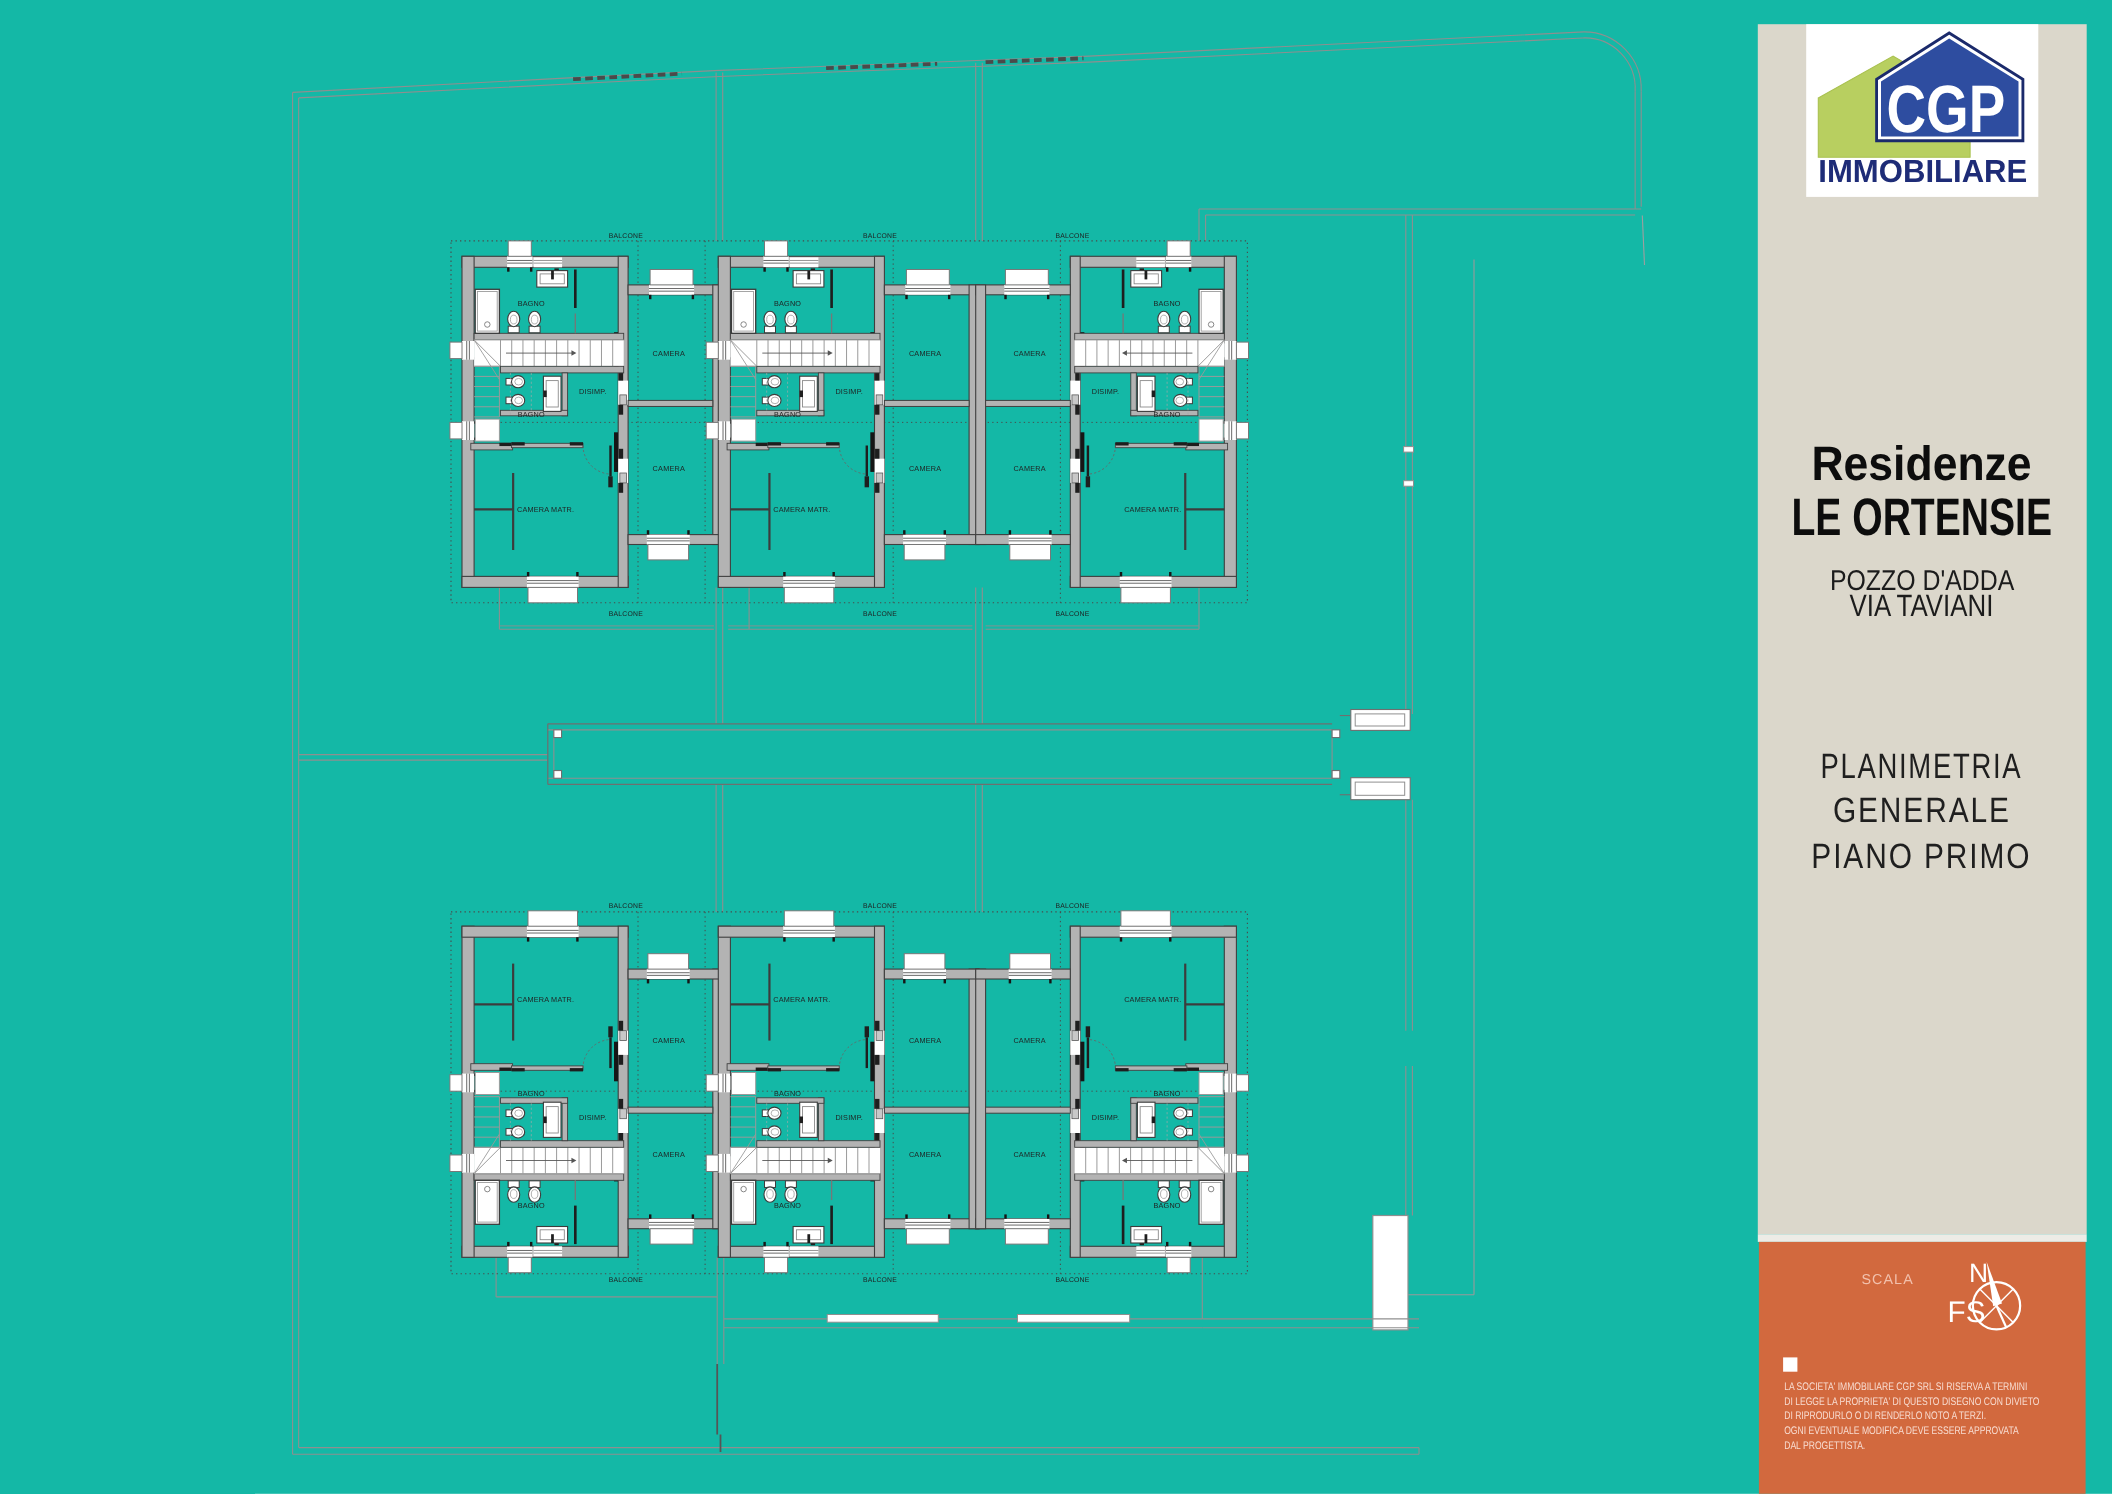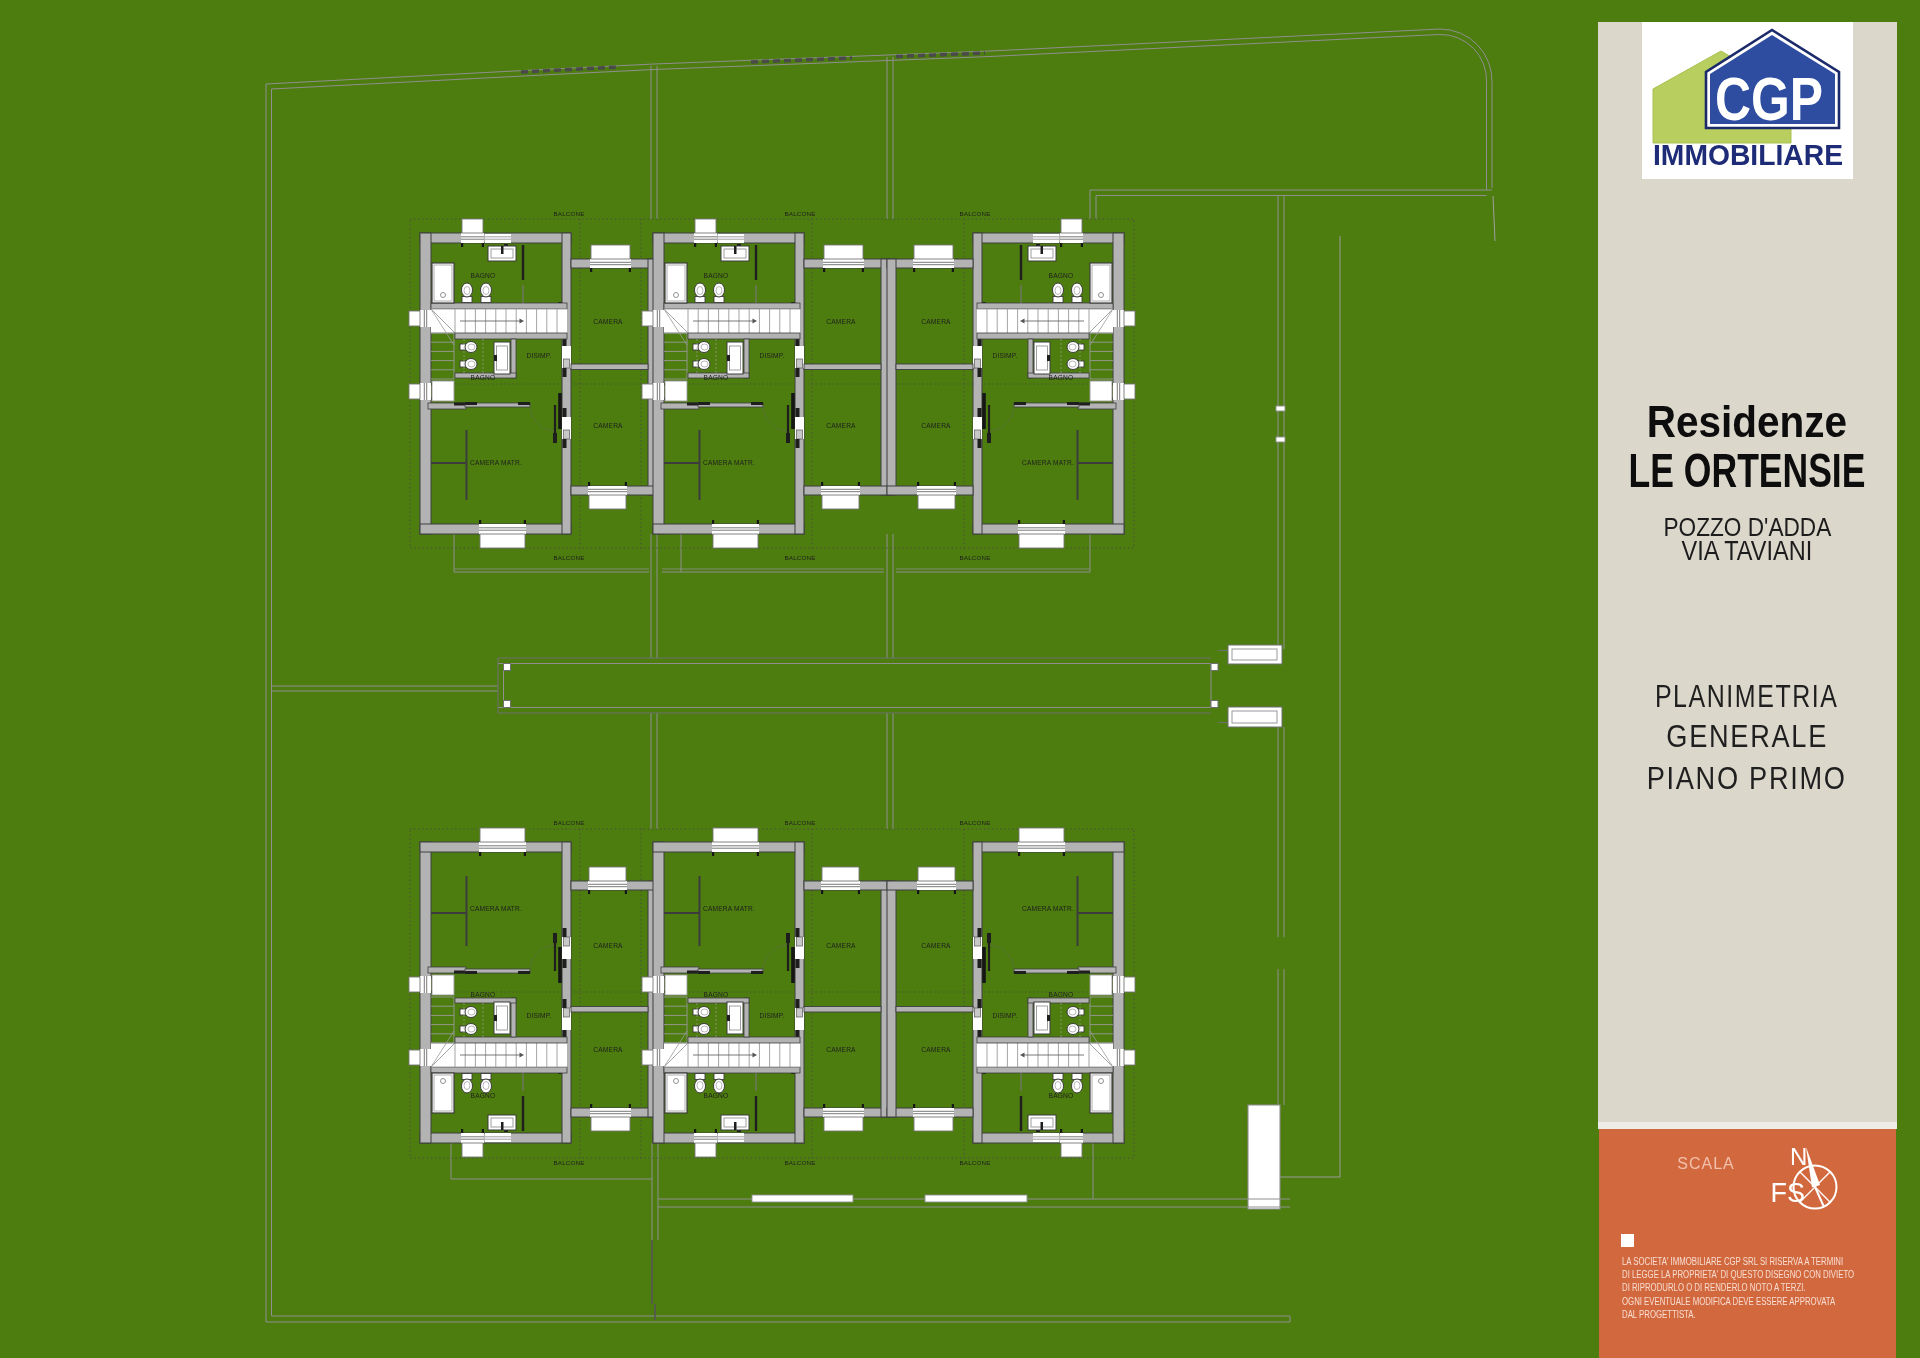--- a/index.html
+++ b/index.html
@@ -1,21 +1,21 @@
 <!DOCTYPE html>
 <html><head><meta charset="utf-8">
 <style>
 html,body{margin:0;padding:0;background:#ffffff;width:1920px;height:1358px;overflow:hidden}
 *{font-family:"Liberation Sans",sans-serif;box-sizing:border-box}
 .abs{position:absolute}
 .ctr{position:absolute;left:1547px;width:400px;text-align:center;white-space:nowrap}
 .sx{display:inline-block;transform-origin:50% 50%}
 </style></head>
 <body>
-<div class="abs" style="left:0;top:0;width:1920px;height:1358px;background:#4d7c0f">
+<div class="abs" style="left:0;top:0;width:1920px;height:1358px;background:#14b8a6">
 
 <svg class="abs" style="left:0;top:0" width="1920" height="1358" viewBox="0 0 1920 1358">
 
 <g>
 <line x1="266.0" y1="84.0" x2="266.0" y2="1322.0" stroke="#8f8f8f" stroke-width="1"></line>
 <line x1="271.5" y1="89.0" x2="271.5" y2="1316.0" stroke="#8f8f8f" stroke-width="1"></line>
 </g>
 
 <g>
 <polyline points="266.0,84.0 552.0,69.0 654.0,64.0 888.0,55.0 990.0,51.0 1440.0,29.0" fill="none" stroke="#8f8f8f" stroke-width="1"></polyline>
@@ -1275,21 +1275,21 @@
 <svg width="80" height="90" viewBox="0 0 80 90" style="position:absolute;left:176px;top:14px">
 
 <circle cx="40" cy="44" r="21.5" fill="none" stroke="#ffffff" stroke-width="2"></circle>
 <line x1="24.8" y1="28.8" x2="55.2" y2="59.2" stroke="#ffffff" stroke-width="1.3"></line>
 <line x1="55.2" y1="28.8" x2="24.8" y2="59.2" stroke="#ffffff" stroke-width="1.3"></line>
 <polygon points="31,4 45,42 37,44.5" fill="#ffffff"></polygon>
 <line x1="40" y1="44" x2="49" y2="64" stroke="#ffffff" stroke-width="2"></line>
 <text x="15" y="22" font-size="24" fill="#ffffff" font-family="'Liberation Sans',sans-serif">N</text>
 </svg>
 
-<div class="abs" style="left:4px;top:26px;width:206px;text-align:center;color:#f2c0ac;font-size:16px;letter-spacing:1px">SCALA</div>
+<div class="abs" style="left:14px;top:26px;width:206px;text-align:center;color:#f2c0ac;font-size:13px;letter-spacing:1px">SCALA</div>
 <div class="abs" style="left:0px;top:49px;width:206px;text-align:right;color:#ffffff;font-size:27px">FS</div>
 
 <div class="abs" style="left:22px;top:105px;width:13px;height:13px;background:#ffffff"></div>
 
 <div class="abs" style="left:23px;top:126px;color:#f8ddd2;font-size:10px;line-height:13.2px;white-space:nowrap;transform:scaleX(0.78);transform-origin:0 0">
 LA SOCIETA' IMMOBILIARE CGP SRL SI RISERVA A TERMINI<br>
 DI LEGGE LA PROPRIETA' DI QUESTO DISEGNO CON DIVIETO<br>
 DI RIPRODURLO O DI RENDERLO NOTO A TERZI.<br>
 OGNI EVENTUALE MODIFICA DEVE ESSERE APPROVATA<br>
 DAL PROGETTISTA.

